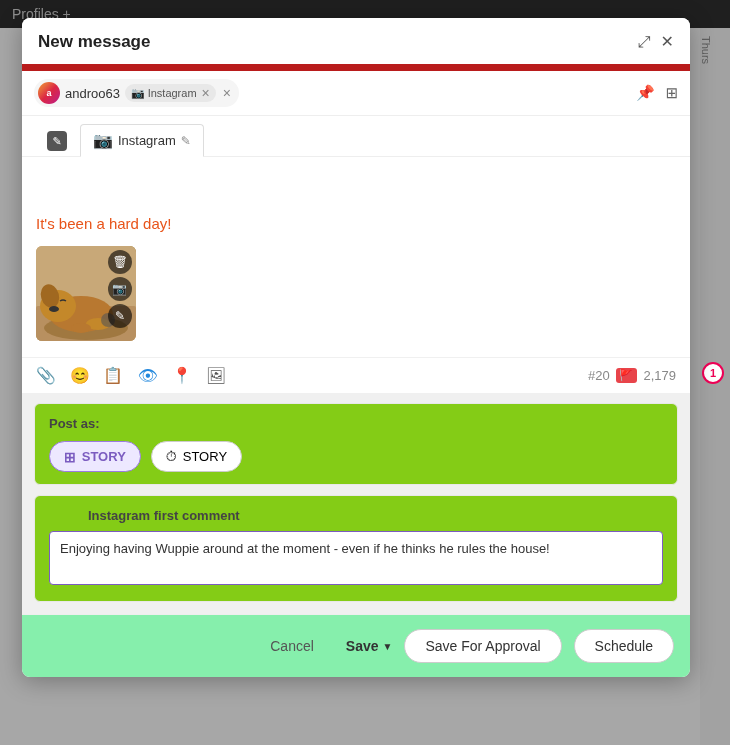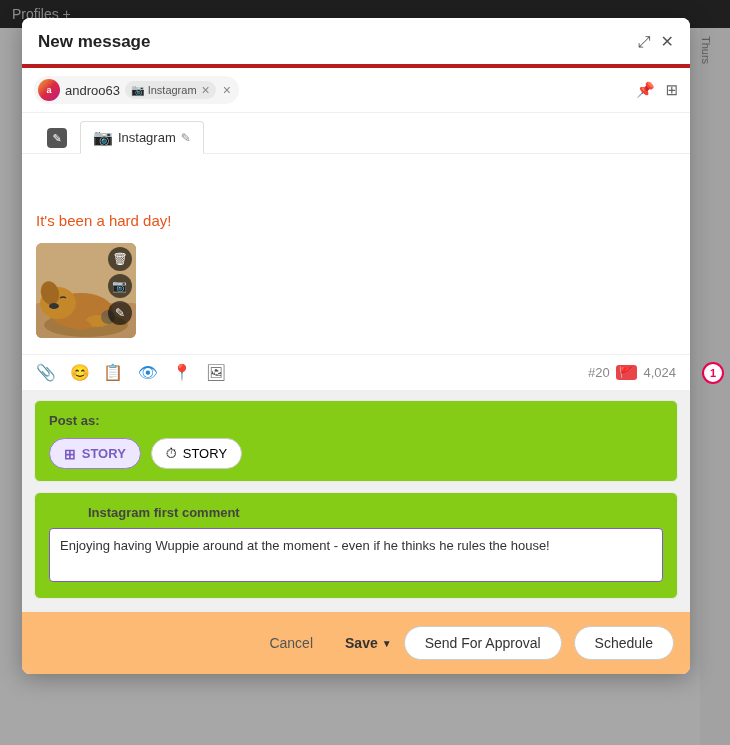--- a/index.html
+++ b/index.html
@@ -95,21 +95,21 @@
       max-height: 720px;
     }
 
     
     .modal-header {
       display: flex;
       align-items: center;
       justify-content: space-between;
       padding: 14px 16px 12px;
       background: white;
-      border-bottom: 4px solid #b91c1c;
+      border-bottom: 7px solid #b91c1c;
     }
     .modal-title {
       font-size: 17px;
       font-weight: 600;
       color: #222;
     }
     .modal-header-icons {
       display: flex;
       gap: 10px;
     }
@@ -382,21 +382,21 @@
       line-height: 1.4;
     }
 
     
     .modal-footer {
       display: flex;
       align-items: center;
       justify-content: flex-end;
       padding: 14px 16px;
       border-top: 1px solid #eee;
-      background: #fdba74;
+      background: #86efac;
       gap: 12px;
     }
     .footer-btn {
       padding: 8px 20px;
       border-radius: 20px;
       border: 1px solid #ccc;
       background: white;
       cursor: pointer;
       font-size: 14px;
       font-weight: 500;
@@ -525,21 +525,21 @@
     <div class="message-toolbar">
       <span class="toolbar-icon">📎</span>
       <span class="toolbar-icon">😊</span>
       <span class="toolbar-icon">📋</span>
       <span class="toolbar-icon blue">👁</span>
       <span class="toolbar-icon">📍</span>
       <span class="toolbar-icon">🖼</span>
       <div class="char-count">
         <span class="count-num">#20</span>
         <span class="count-badge">🚩</span>
-        <span class="count-val">4,024</span>
+        <span class="count-val">2,179</span>
       </div>
     </div>
 
     <div class="section-card">
       <div class="section-label">Post as:</div>
       <div class="post-type-row">
         <div class="post-type-btn active">
           <span class="post-type-icon">⊞</span>
           <span>STORY</span>
         </div>
@@ -556,17 +556,17 @@
     </div>
 
   </div>
 
   <div class="modal-footer">
     <button class="footer-btn cancel">Cancel</button>
     <button class="save-btn">
       <span>Save</span>
       <span class="arrow">▼</span>
     </button>
-    <button class="footer-btn">Send For Approval</button>
+    <button class="footer-btn">Save For Approval</button>
     <button class="footer-btn">Schedule</button>
   </div>
 
 </div>
 
 </body></html>

